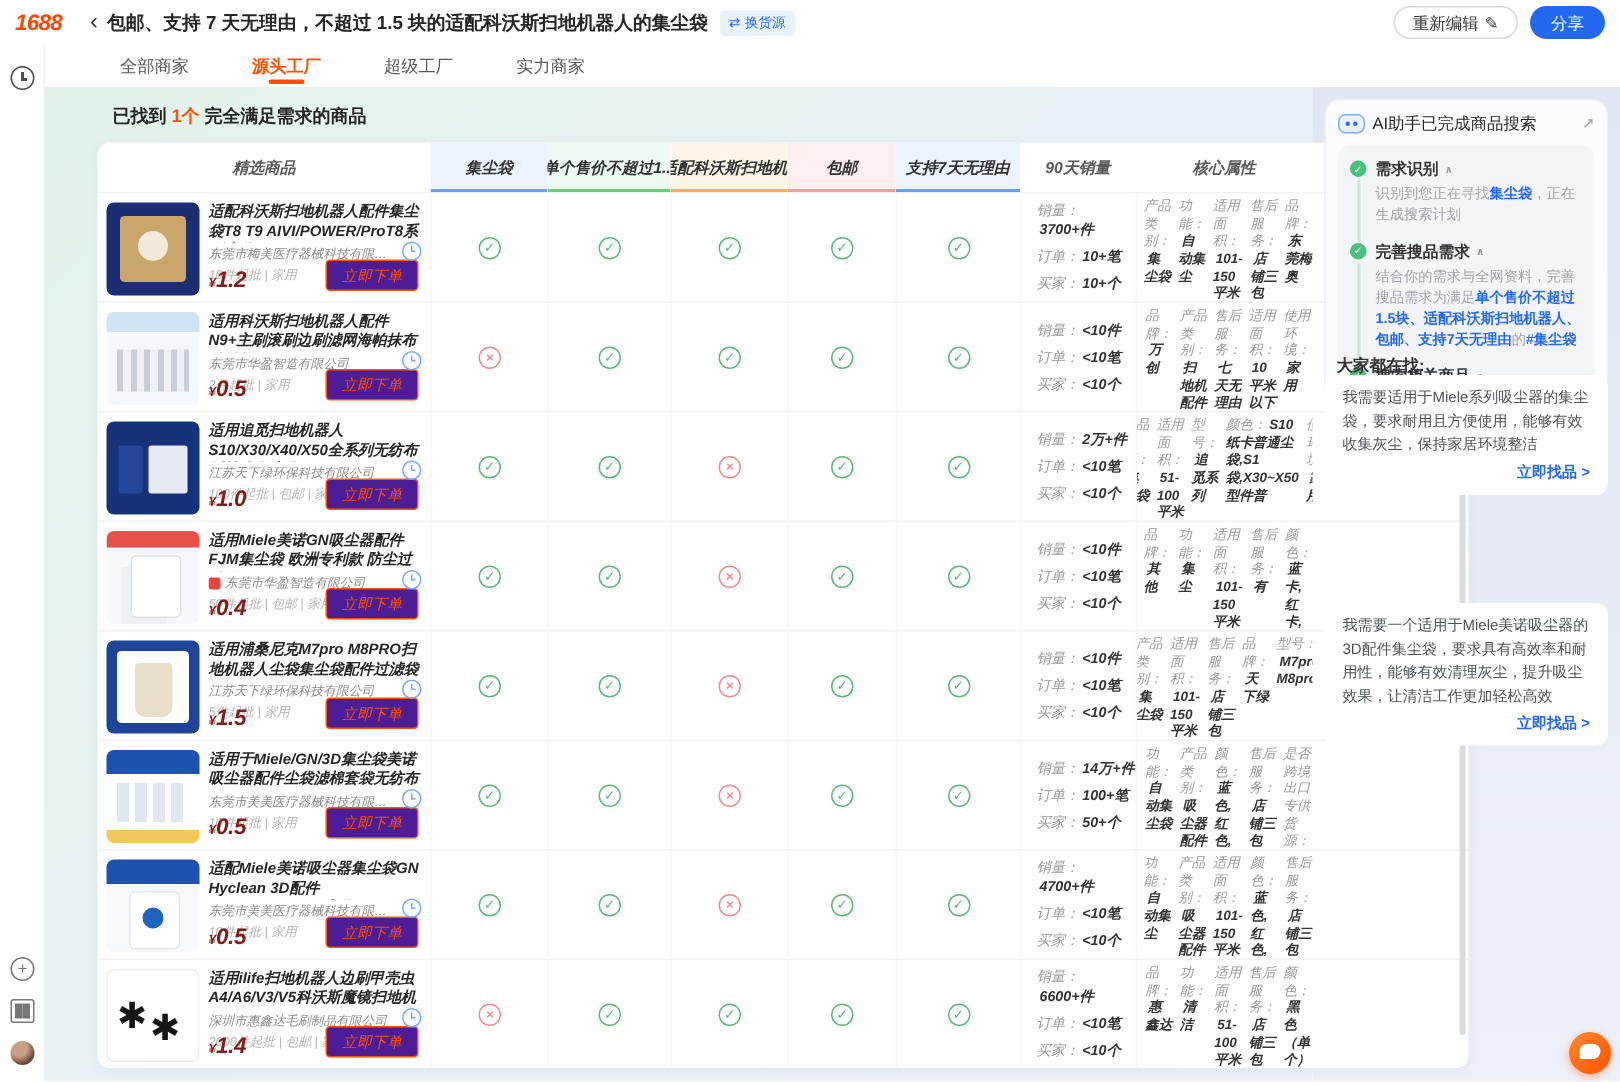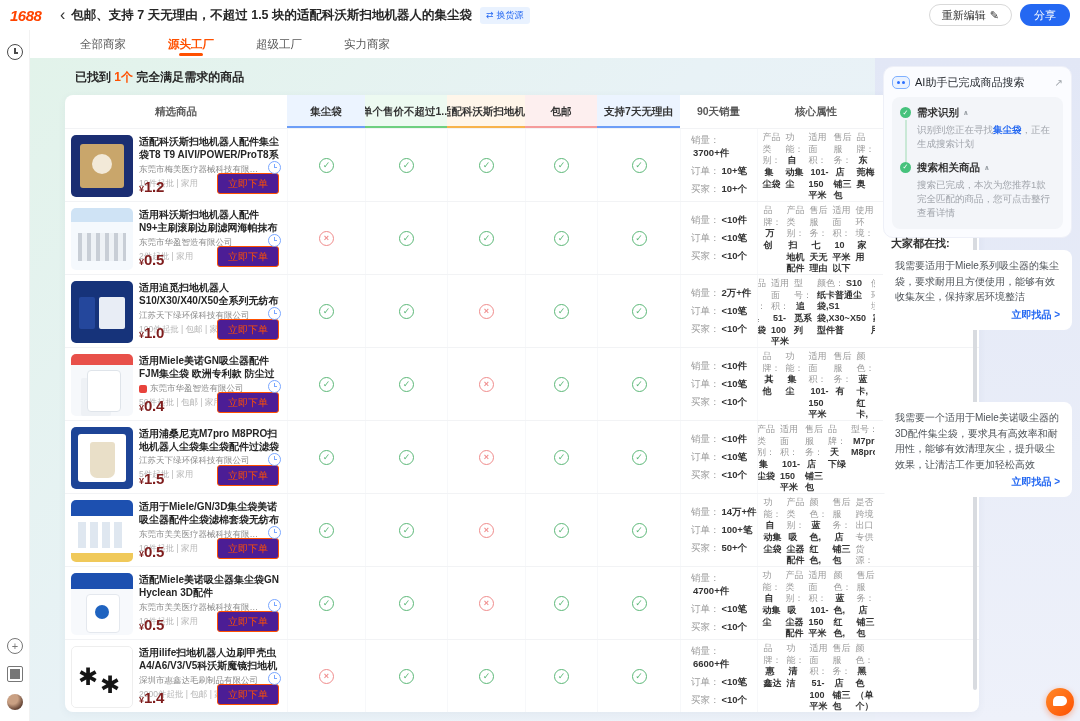--- a/index.html
+++ b/index.html
@@ -39,21 +39,21 @@
   .tab.active::after{content:"";position:absolute;left:50%;transform:translateX(-50%);bottom:2px;width:24px;height:3px;border-radius:2px;background:#ff5000;}
 
   
   #contentbg{position:absolute;left:30px;top:58px;width:845px;height:663px;background:linear-gradient(135deg,#e2f3ea 0%,#e8f2f6 45%,#edf1f9 100%);}
   #rightcol{position:absolute;left:875px;top:58px;width:205px;height:663px;background:linear-gradient(180deg,#e2e7f6 0%,#e9edf8 60%,#eef1fa 100%);}
 
   #resultline{position:absolute;left:75px;top:69px;font-size:12px;font-weight:700;color:#262626;z-index:2;}
   #resultline .cnt{color:#ff5000;}
 
   
-  #tablecard{position:absolute;left:65px;top:95px;width:914px;height:617px;background:#fff;border-radius:8px;box-shadow:0 2px 8px rgba(60,80,120,.06);z-index:2;overflow:hidden;}
+  #tablecard{position:absolute;left:65px;top:95px;width:914px;height:617px;background:#fff;border-radius:8px;box-shadow:0 2px 8px rgba(60,80,120,.06);z-index:2;overflow:hidden;font-style:italic;}
   .trow,.thead{display:grid;grid-template-columns:222px 78px 82px 78px 72px 83px 77px 118px;}
   .thead{height:33px;}
   .hcell{display:flex;align-items:center;justify-content:center;font-size:10.5px;color:#5a5a5a;font-weight:600;position:relative;white-space:nowrap;overflow:hidden;}
   .tint-blue{background:#ecf4ff;color:#333;}   .tint-blue::after{content:"";position:absolute;left:0;right:0;bottom:0;height:2px;background:#6d9ef7;}
   .tint-green{background:#edfaf1;color:#333;}  .tint-green::after{content:"";position:absolute;left:0;right:0;bottom:0;height:2px;background:#6ecf7f;}
   .tint-orange{background:#fff6ea;color:#333;} .tint-orange::after{content:"";position:absolute;left:0;right:0;bottom:0;height:2px;background:#f7b34c;}
   .tint-pink{background:#fdefef;color:#333;}   .tint-pink::after{content:"";position:absolute;left:0;right:0;bottom:0;height:2px;background:#f59b9b;}
 
   .trow{height:73px;border-top:1px solid #f2f3f5;cursor:pointer;}
   .cell{border-left:1px solid #f7f8fa;display:flex;align-items:center;justify-content:center;overflow:hidden;}
@@ -577,20 +577,29 @@
         <div class="stitle">
           <span>需求识别</span>
           <span class="chev">∧</span>
         </div>
         <div class="sdesc">
           <span>识别到您正在寻找</span><span class="hl">集尘袋</span><span>，正在生成搜索计划</span>
         </div>
       </div>
       <div class="step">
         <div class="stitle">
+          <span>完善搜品需求</span>
+          <span class="chev">∧</span>
+        </div>
+        <div class="sdesc">
+          <span>结合你的需求与全网资料，完善搜品需求为满足</span><span class="hl">单个售价不超过1.5块、适配科沃斯扫地机器人、包邮、支持7天无理由</span><span>的</span><span class="hl">#集尘袋</span>
+        </div>
+      </div>
+      <div class="step">
+        <div class="stitle">
           <span>搜索相关商品</span>
           <span class="chev">∧</span>
         </div>
         <div class="sdesc">
           <span>搜索已完成，本次为您推荐1款完全匹配的商品，您可点击整行查看详情</span>
         </div>
       </div>
     </div>
   </div>
 

